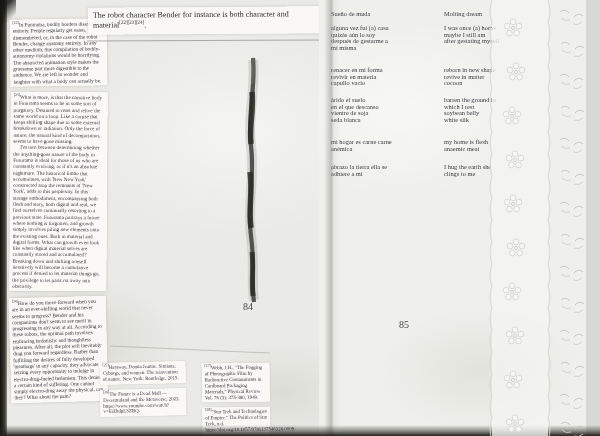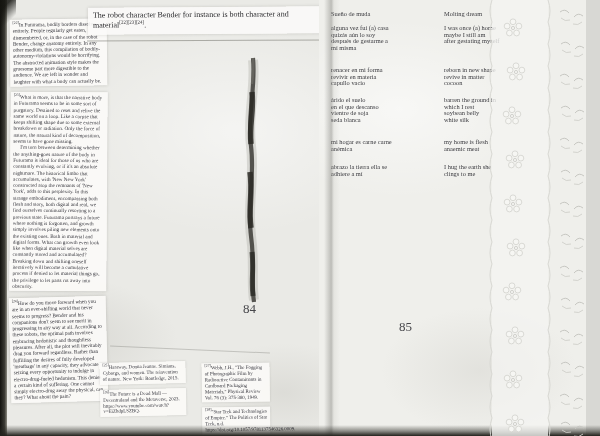--- a/index.html
+++ b/index.html
@@ -41,21 +41,21 @@
          padding:3px 5px 4px;font-size:8px;line-height:10px;color:#2c2c2f;transform:rotate(-.35deg);
          box-shadow:0 0 3px rgba(110,110,104,.3);}
   .main-text sup{font-size:5px;vertical-align:super;line-height:0;}
   .rule{position:absolute;left:80px;top:40px;width:246px;height:1px;background:#7e7e78;opacity:.6;
          transform:rotate(-.2deg);}
   .crease{position:absolute;left:103px;top:349px;width:160px;height:1px;
          background:rgba(120,120,114,.35);transform:rotate(2.5deg);}
   
   .streak{position:absolute;left:231px;top:54px;}
   
-  .pagenum{position:absolute;font-size:13px;color:#47474b;}
+  .pagenum{position:absolute;font-size:10px;color:#47474b;}
   .pn84{left:236px;top:301px;}
   .pn85{left:80px;top:319px;}
   
   .fncol{position:absolute;font-size:4.9px;line-height:5.9px;color:#32323a;}
   .fn-c1{left:93px;top:362px;width:86px;transform:rotate(-1.2deg);}
   .fn-c2{left:195px;top:363px;width:68px;transform:rotate(-.8deg);}
   .fn{background:rgba(251,250,247,.92);box-shadow:0 0 2px rgba(110,110,104,.3);
          padding:2px 3px;margin-bottom:5px;}
   
   .poem{position:absolute;top:0;height:436px;font-size:6.4px;line-height:6.7px;color:#3c3c41;}

